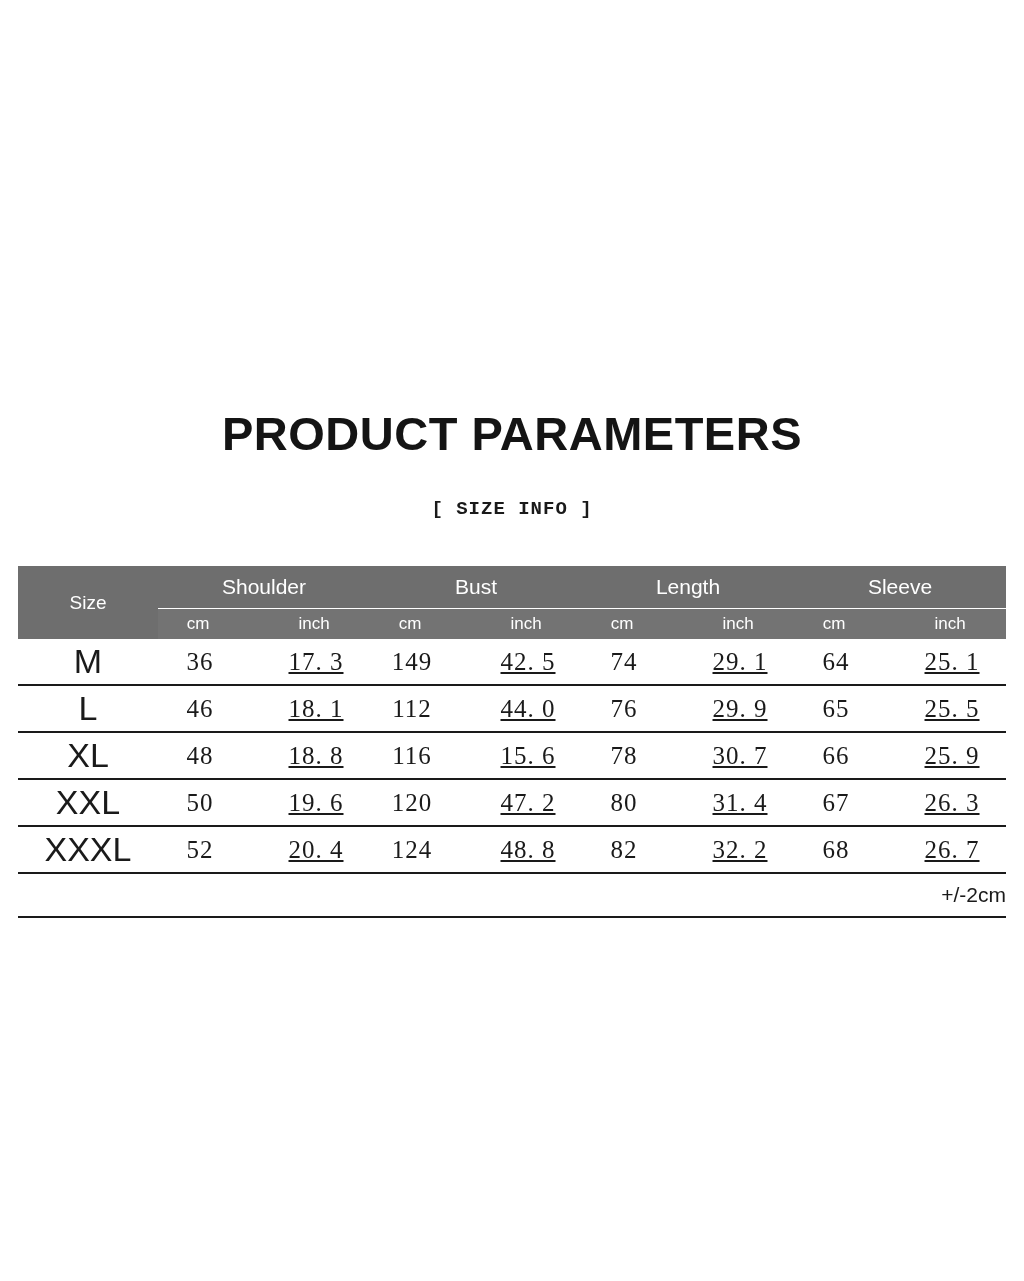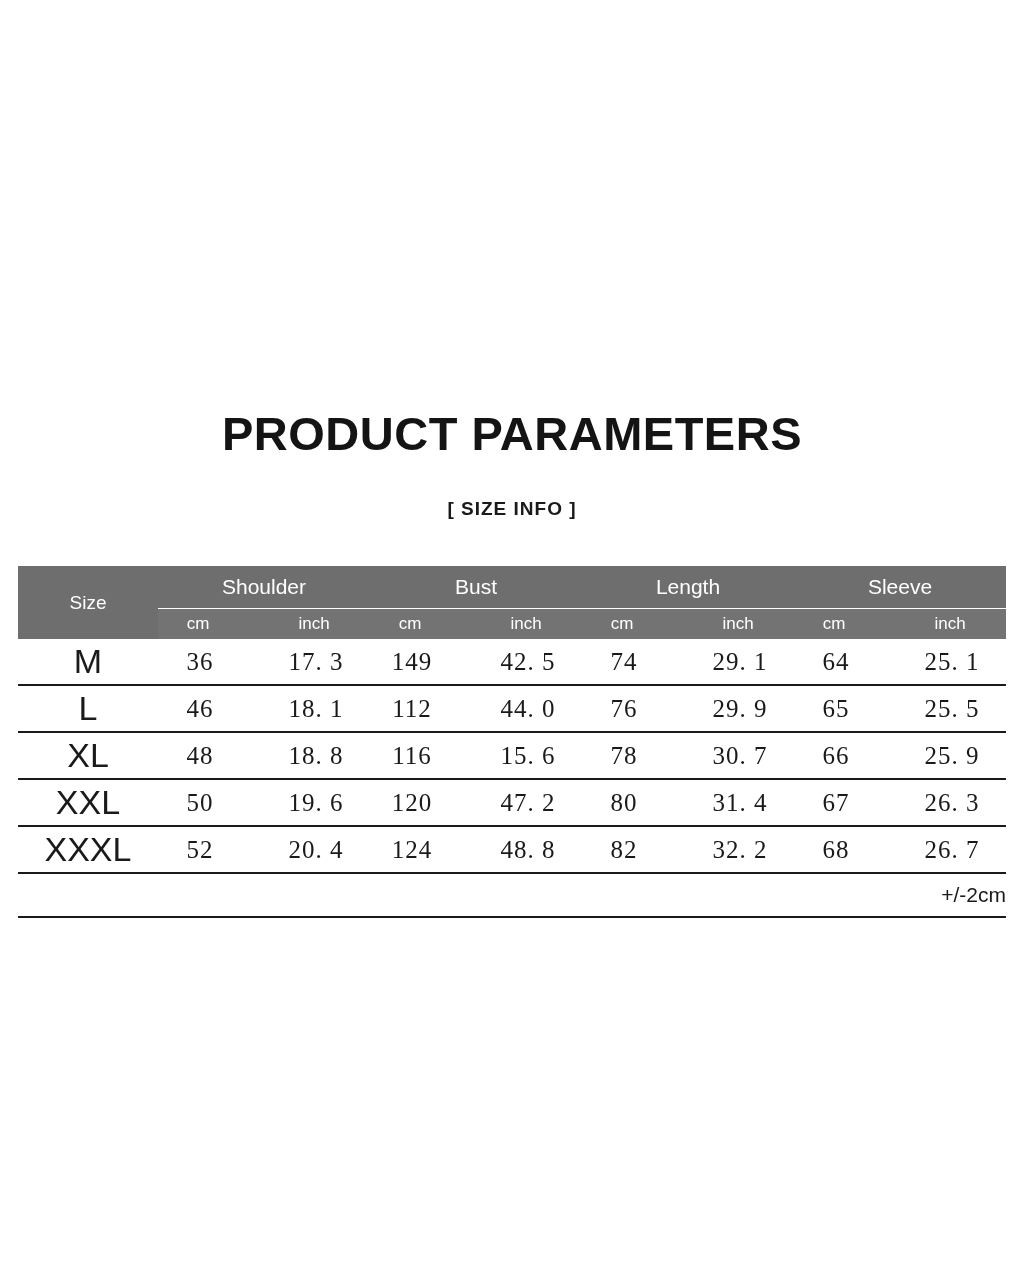--- a/index.html
+++ b/index.html
@@ -37,21 +37,21 @@
     color: #141414;
     line-height: 1.1;
   }
 
   .subtitle {
     position: absolute;
     left: 0;
     top: 498px;
     width: 1024px;
     text-align: center;
-    font-family: Liberation Sans, sans-serif;
+    font-family: Liberation Mono, monospace;
     font-weight: bold;
     font-size: 19px;
     letter-spacing: 1px;
     color: #1a1a1a;
   }
 
   .table-wrap {
     position: absolute;
     left: 18px;
     top: 566px;
@@ -123,21 +123,21 @@
 
   tbody td.size-label {
     font-family: "Liberation Sans", sans-serif;
     font-size: 34px;
     color: #1a1a1a;
     letter-spacing: 0px;
     border-bottom: 2px solid #1a1a1a;
   }
 
   tbody td.num-cm { padding-right: 22px; }
-  tbody td.num-in { padding-right: 2px; }
+  tbody td.num-in { padding-right: 2px; text-decoration: underline; }
 
   tfoot td {
     font-family: "Liberation Sans", sans-serif;
     font-size: 21px;
     color: #1a1a1a;
     height: 42px;
     text-align: right;
     vertical-align: middle;
     border-bottom: 2px solid #1a1a1a;
     padding: 0;

